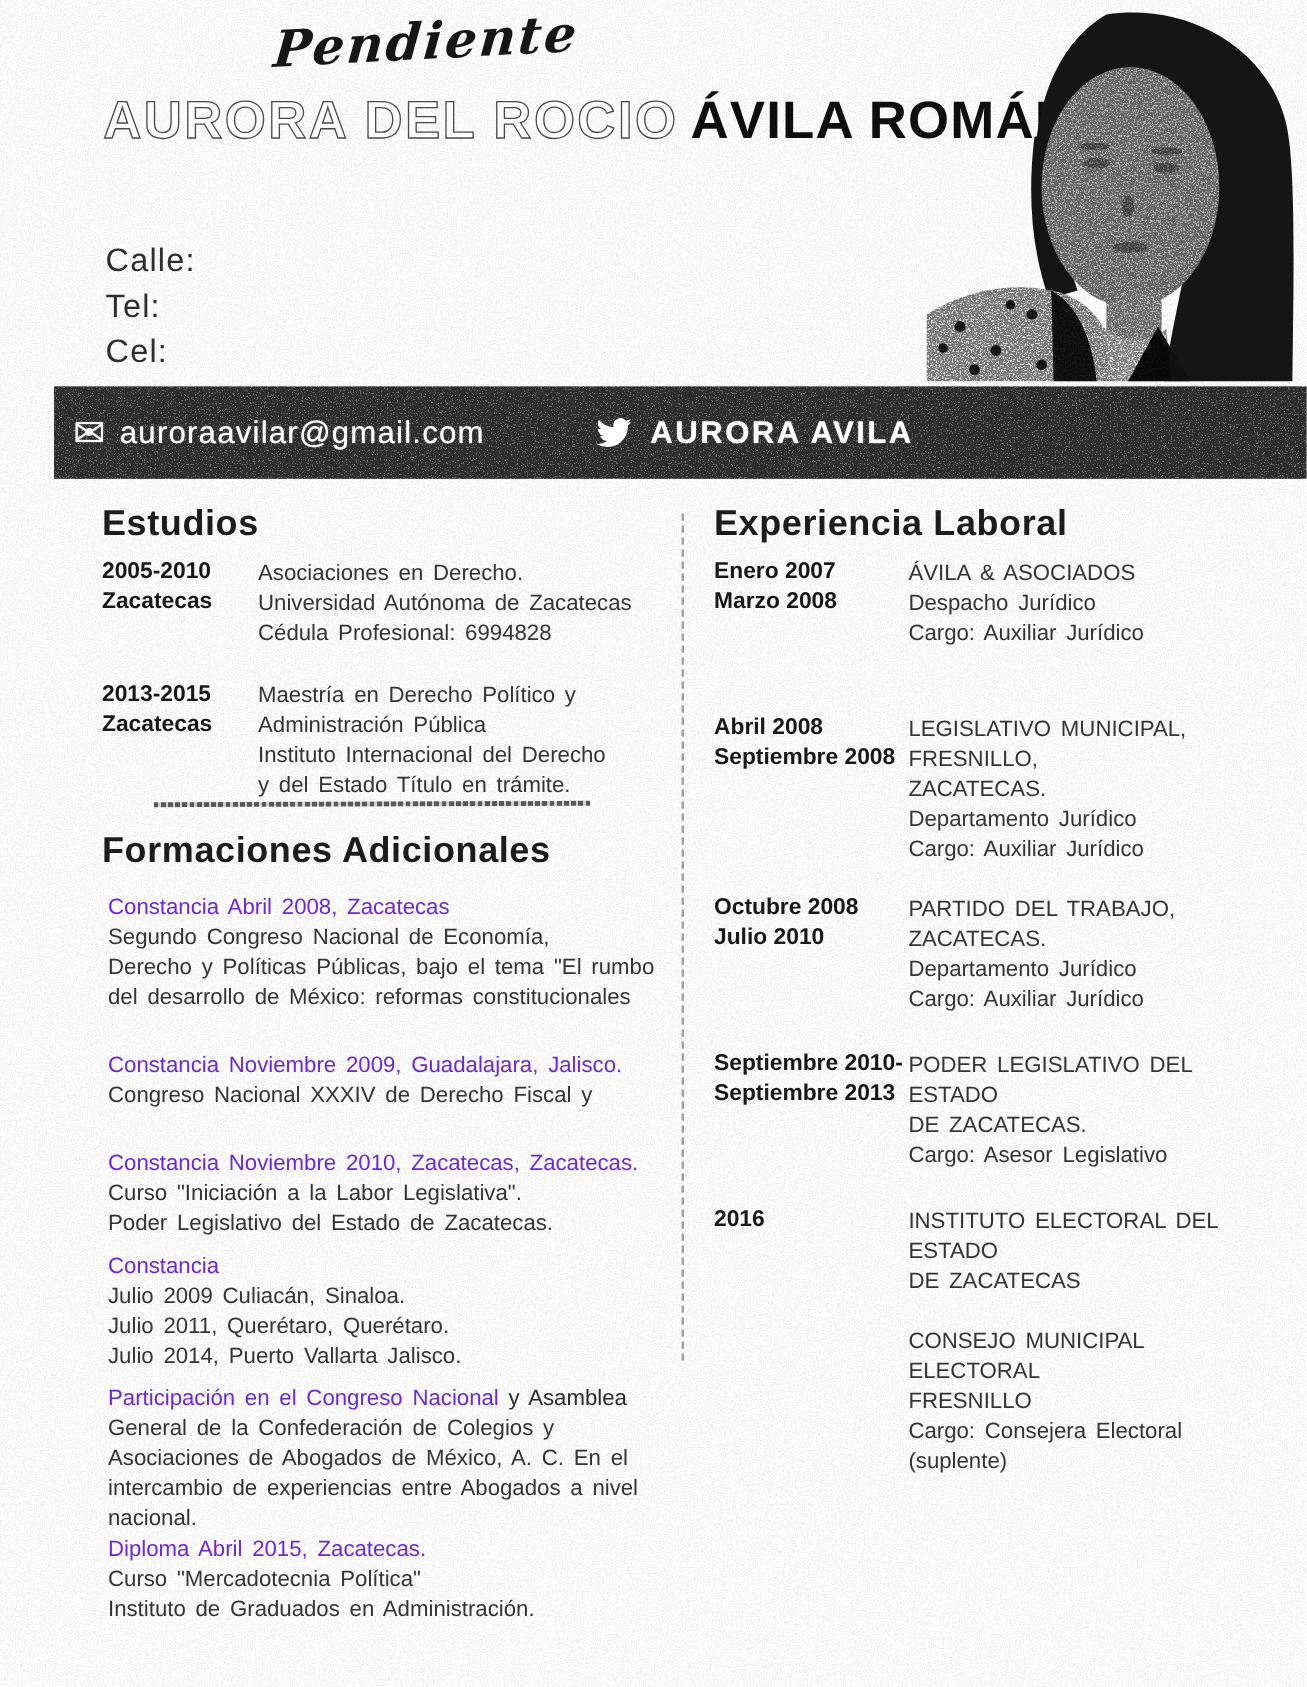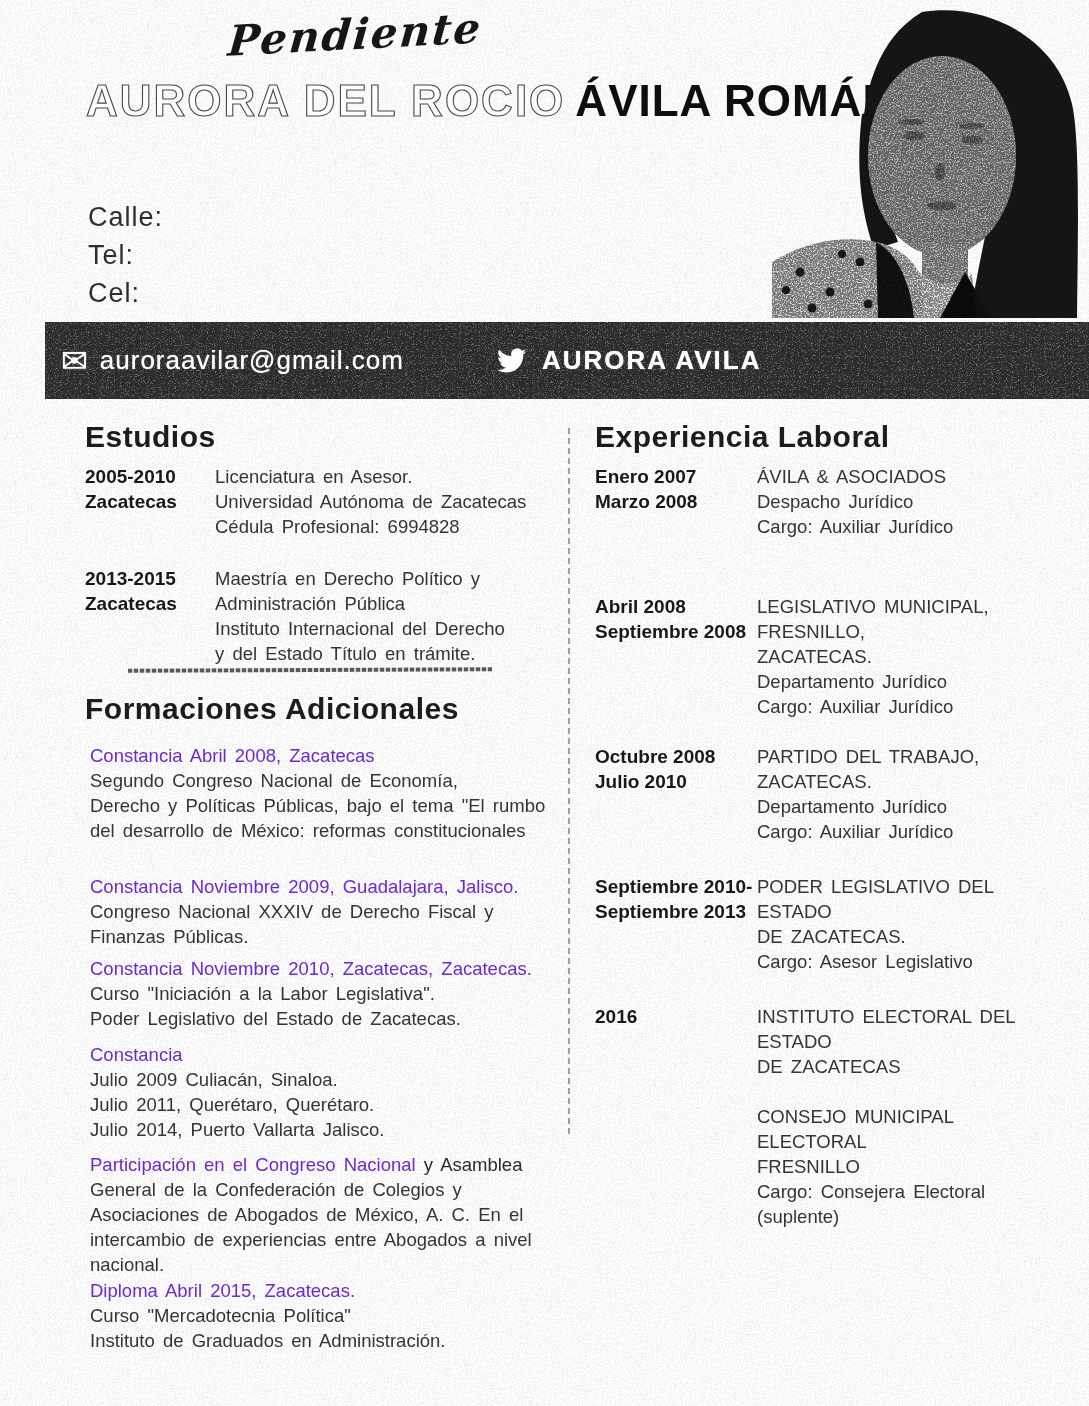--- a/index.html
+++ b/index.html
@@ -186,21 +186,21 @@
   </div>
 
   <div class="layer sec-title" id="estudios-title">Estudios</div>
 
   <div class="layer study" id="study-0">
     <div class="date-col">
       <div>2005-2010</div>
       <div>Zacatecas</div>
     </div>
     <div class="lines">
-      <div>Licenciatura en Asesor.</div>
+      <div>Asociaciones en Derecho.</div>
       <div>Universidad Autónoma de Zacatecas</div>
       <div>Cédula Profesional: 6994828</div>
     </div>
   </div>
 
   <div class="layer study" id="study-1">
     <div class="date-col">
       <div>2013-2015</div>
       <div>Zacatecas</div>
     </div>
@@ -222,21 +222,20 @@
       <div>Segundo Congreso Nacional de Economía,</div>
       <div>Derecho y Políticas Públicas, bajo el tema "El rumbo</div>
       <div>del desarrollo de México: reformas constitucionales</div>
     </div>
   </div>
 
   <div class="layer form-item" id="form-1">
     <div class="lead"><span class="b">Constancia Noviembre 2009, Guadalajara, Jalisco.</span><span></span></div>
     <div class="lines">
       <div>Congreso Nacional XXXIV de Derecho Fiscal y</div>
-      <div>Finanzas Públicas.</div>
     </div>
   </div>
 
   <div class="layer form-item" id="form-2">
     <div class="lead"><span class="b">Constancia Noviembre 2010, Zacatecas, Zacatecas.</span><span></span></div>
     <div class="lines">
       <div>Curso "Iniciación a la Labor Legislativa".</div>
       <div>Poder Legislativo del Estado de Zacatecas.</div>
     </div>
   </div>

